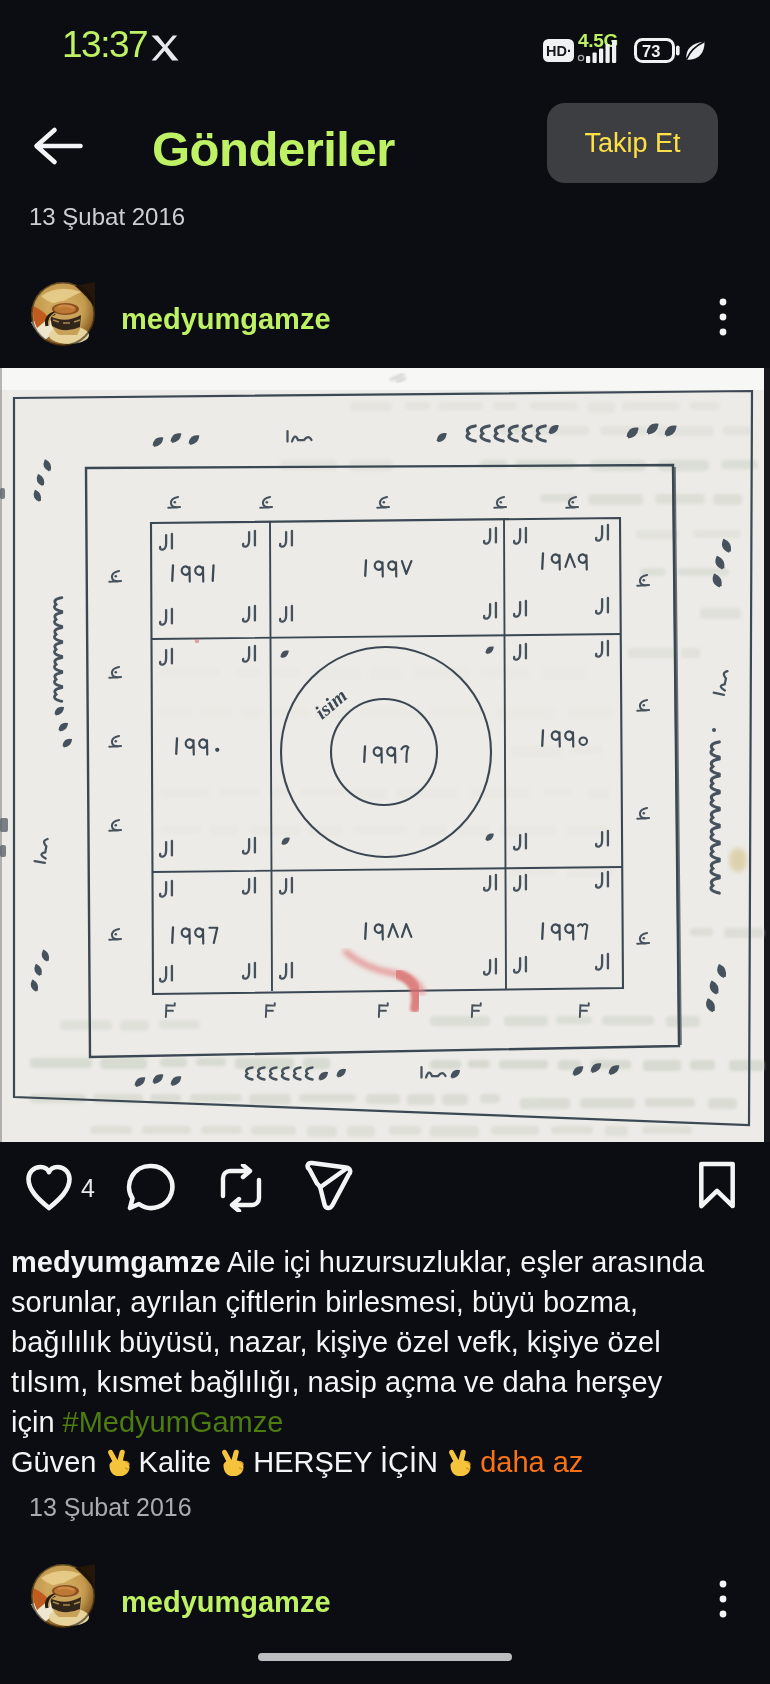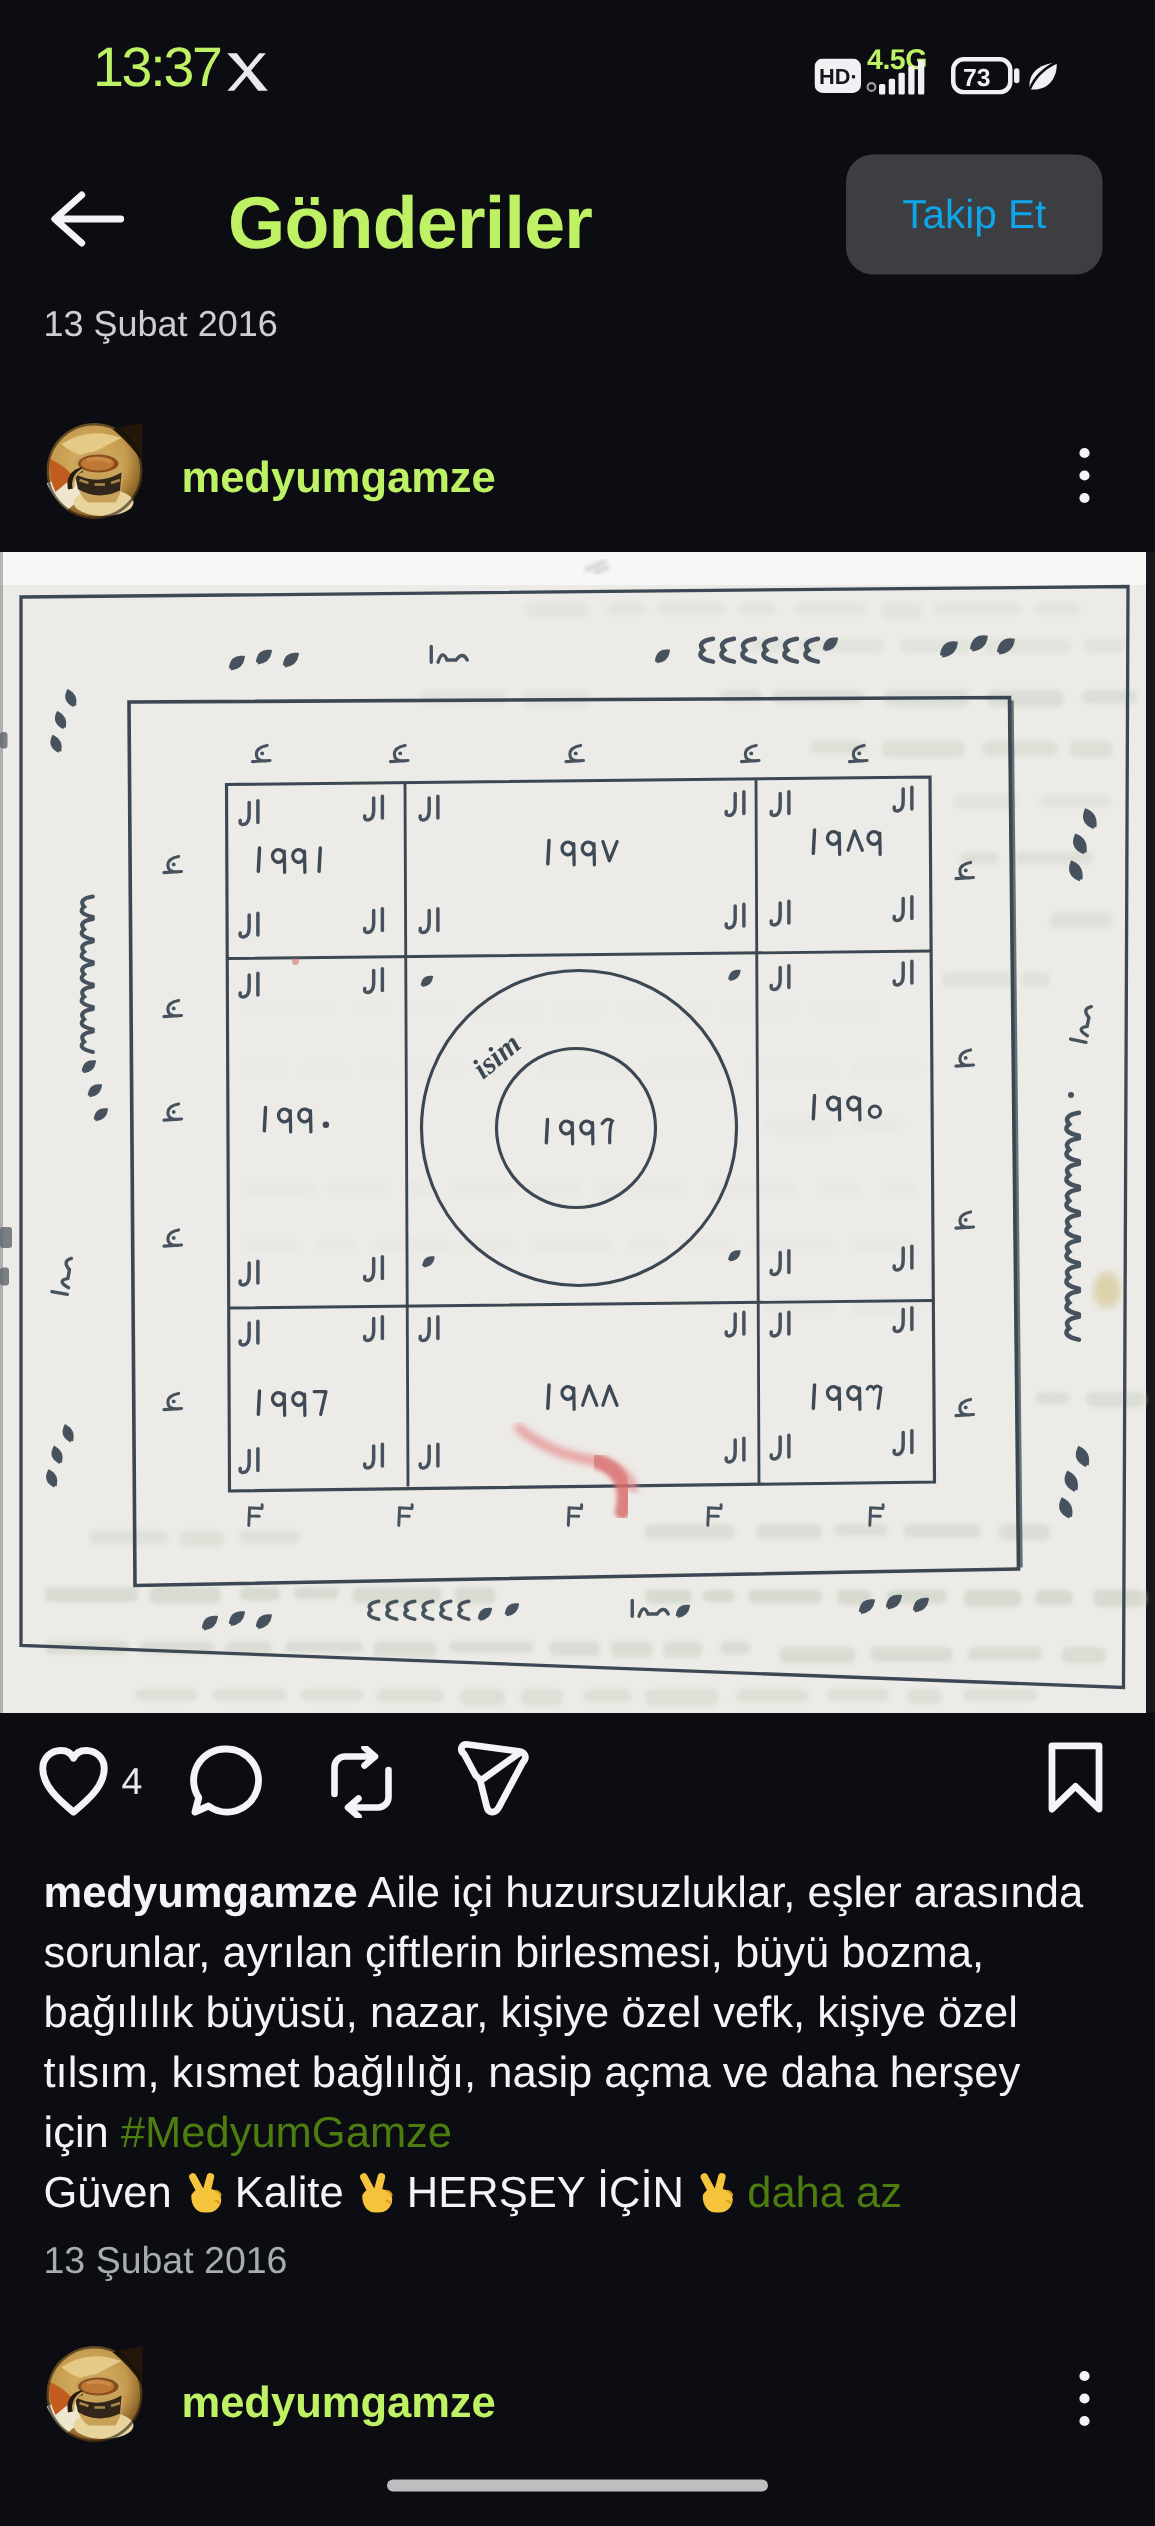--- a/index.html
+++ b/index.html
@@ -69,21 +69,21 @@
   <path d="M20.5 1.5 C8 3 1 9 2.5 19.5 C14 21 21 13 20.5 1.5 Z" fill="#f0f1f3"></path>
   <path d="M2.5 19.5 C6 11 12 5.5 20.5 1.5" stroke="#0c0d12" stroke-width="1.7" fill="none"></path>
 </svg>
 
 <svg class="abs" style="left:30px;top:126px;" width="53" height="40" viewBox="0 0 52 40">
   <path d="M24 4 L6 20 L24 36 M6.5 20 H50" stroke="#f3f4f6" stroke-width="4.6" fill="none" stroke-linecap="round" stroke-linejoin="round"></path>
 </svg>
 
 <div class="abs white" style="left:152px;top:121px;font-size:49px;font-weight:700;letter-spacing:-0.5px;">Gönderiler</div>
 
-<div class="abs" style="left:564px;top:103px;width:171px;height:80px;background:#3c3e42;border-radius:18px;color:#0ea5e9;font-size:27px;display:flex;align-items:center;justify-content:center;">Takip Et</div>
+<div class="abs" style="left:547px;top:103px;width:171px;height:80px;background:#3c3e42;border-radius:18px;color:#fde047;font-size:27px;display:flex;align-items:center;justify-content:center;">Takip Et</div>
 
 <div class="abs" style="left:29px;top:203px;font-size:24px;color:#ccced3;">13 Şubat 2016</div>
 
 <svg class="abs" style="left:31px;top:282px;" width="64" height="64" viewBox="0 0 64 64">
     <use href="#avatar"></use>
   </svg>
 
 <div class="abs white" style="left:121px;top:303px;font-size:29px;font-weight:700;">medyumgamze</div>
 
 <svg class="abs" style="left:714px;top:296px;" width="18" height="44" viewBox="0 0 18 44">
@@ -616,33 +616,33 @@
   <g fill="none" stroke="#f3f4f6" stroke-width="4.5" stroke-linecap="round" stroke-linejoin="round">
     <path d="M8.5 9.5 C5 6.5 6.5 2.5 11 3 L45 7.5 C49.5 8.2 50.5 12 47.5 15 L31.5 45 C29 49.5 24.5 48.8 23.5 44.5 L19.5 28.5 C19 26.5 17.8 24.8 16 23.5 Z"></path>
     <path d="M21 26 L45.5 8.5"></path>
   </g>
 </svg>
 
 <svg class="abs" style="left:697px;top:1161px;" width="40" height="49" viewBox="0 0 40 50">
   <path d="M4 3 H36 V46 L20 30.5 L4 46 Z" fill="none" stroke="#f3f4f6" stroke-width="4.6" stroke-linejoin="round"></path>
 </svg>
 
-<div class="abs" style="left:29px;top:1242px;width:740px;font-size:29px;line-height:40px;color:#f3f4f6;">
+<div class="abs" style="left:11px;top:1242px;width:740px;font-size:29px;line-height:40px;color:#f3f4f6;">
 <b>medyumgamze</b> Aile içi huzursuzluklar, eşler arasında<br>
 sorunlar, ayrılan çiftlerin birlesmesi, büyü bozma,<br>
 bağılılık büyüsü, nazar, kişiye özel vefk, kişiye özel<br>
 tılsım, kısmet bağlılığı, nasip açma ve daha herşey<br>
 için <span style="color:#4d7c0f;">#MedyumGamze</span><br>
 <span id="l6">Güven <svg width="26" height="27" viewBox="0 0 26 27" style="vertical-align:-4px;">
         <use href="#hand"></use>
       </svg> Kalite <svg width="26" height="27" viewBox="0 0 26 27" style="vertical-align:-4px;">
         <use href="#hand"></use>
       </svg> HERŞEY İÇİN&nbsp;<svg width="26" height="27" viewBox="0 0 26 27" style="vertical-align:-4px;">
         <use href="#hand"></use>
-      </svg> <span style="color:#4d7c0f;">daha az</span></span>
+      </svg> <span style="color:#f97316;">daha az</span></span>
 </div>
 
 <svg width="0" height="0" style="position:absolute;">
   <defs>
     <g id="hand">
       <path d="M8.5 14.5 L3.2 4.2 a2.5 2.5 0 0 1 4.4 -2.3 L12.5 11 L14.8 2.6 a2.5 2.5 0 0 1 4.9 1.2 L17.5 13 Z" fill="#f6c33c"></path>
       <path d="M4.5 15.5 a8 8 0 0 1 7.5 -4.5 l6.5 .5 a7 7 0 0 1 6 7 c-.3 5 -4.2 8.8 -10.2 8.8 c-6 0 -10.1 -4.6 -9.8 -11.8 Z" fill="#f6c33c"></path>
       <path d="M20.5 12.5 q3.5 .7 3.5 3.5 M20 19 q3 .4 3.6 2.6" fill="none" stroke="#d89f23" stroke-width="1.5"></path>
     </g>
   </defs>

